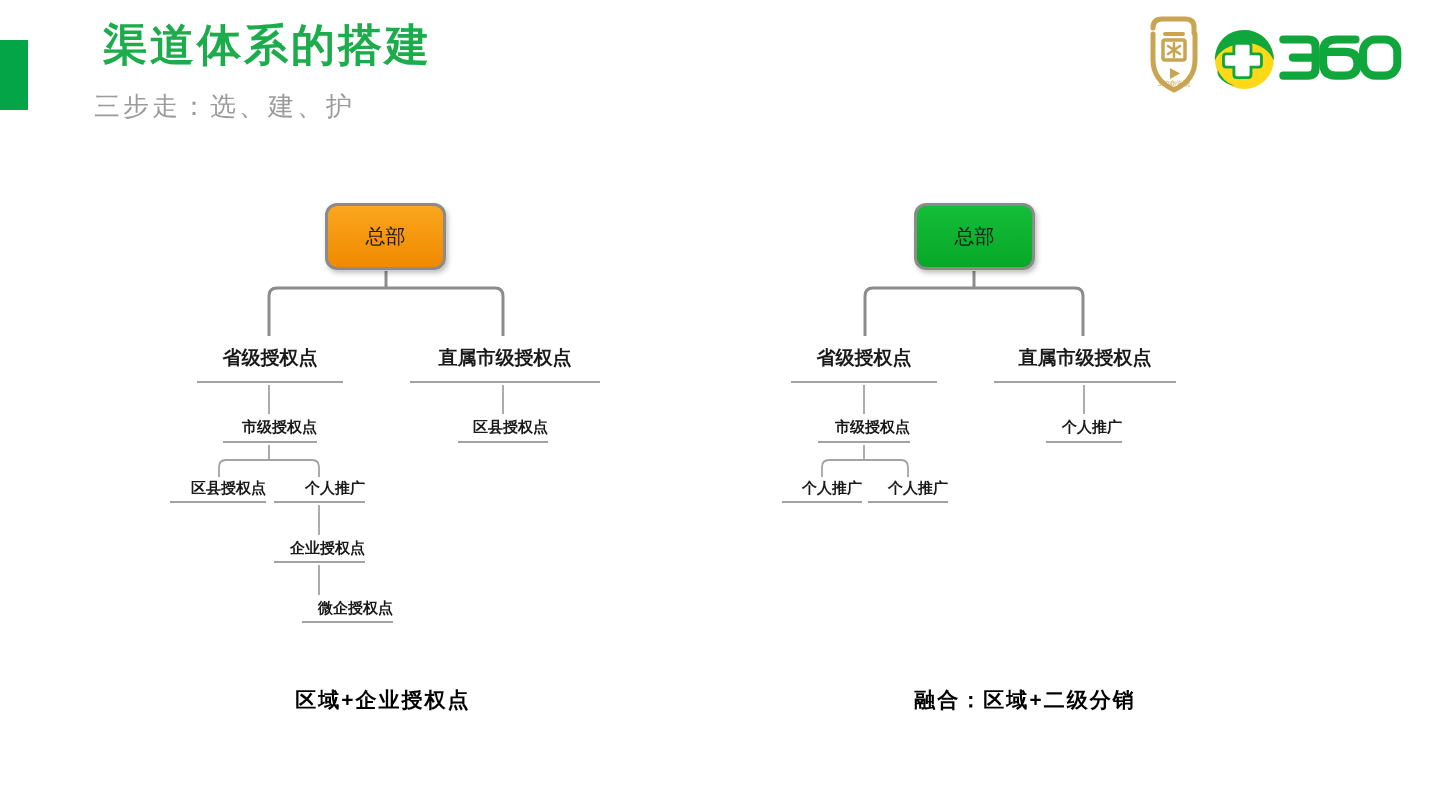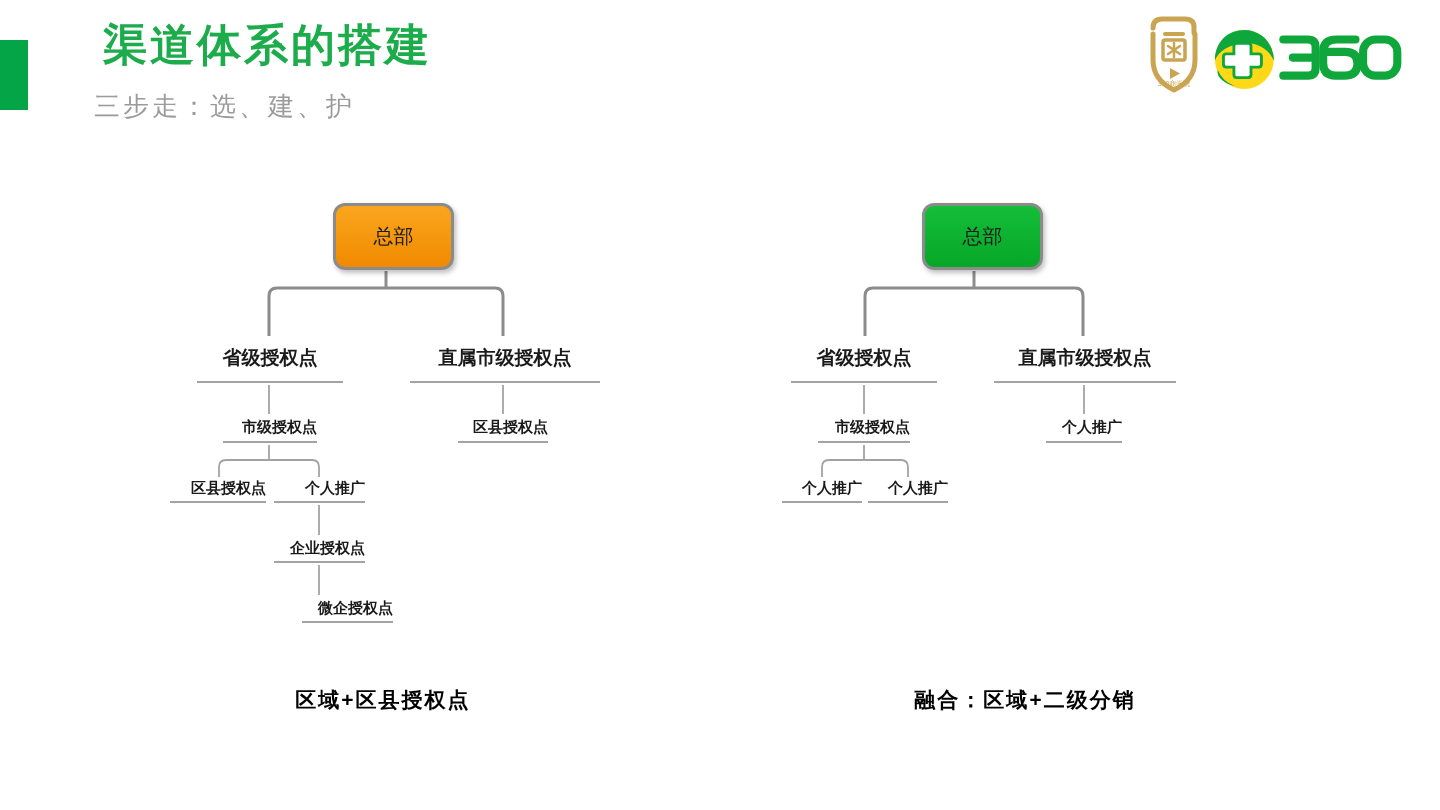--- a/index.html
+++ b/index.html
@@ -22,21 +22,20 @@
   .logo-brand{position:absolute;left:1213px;top:26px;width:190px;height:67px;}
   .connectors{position:absolute;left:0;top:0;width:1440px;height:810px;}
   .thick{stroke:var(--connector-gray);stroke-width:3;fill:none;}
   .thin{stroke:var(--line-gray);stroke-width:1.8;fill:none;}
   .rootbox{
     position:absolute;width:121px;height:67px;top:203px;
     border:3px solid #8B8B8B;border-radius:12px;box-sizing:border-box;
     display:flex;align-items:center;justify-content:center;
     font-size:20px;color:var(--node-text);
     box-shadow:2px 3px 5px rgba(0,0,0,.25);
-    margin-left:8px;
   }
   .rootbox.orange{background:linear-gradient(var(--orange-top),var(--orange-bottom));}
   .rootbox.green{background:linear-gradient(var(--green-top),var(--green-bottom));}
   .node{
     position:absolute;text-align:center;color:var(--node-text);
     border-bottom:2px solid var(--line-gray);white-space:nowrap;font-weight:bold;
   }
   .lvl1{font-size:19px;line-height:28px;height:37px;top:344px;}
   .small{font-size:15px;line-height:24px;text-align:right;}
   .caption{
@@ -104,21 +103,21 @@
 
   <div class="rootbox orange" style="left:325px;">总部</div>
   <div class="node lvl1" style="left:197px;width:146px;">省级授权点</div>
   <div class="node lvl1" style="left:410px;width:190px;">直属市级授权点</div>
   <div class="node small" style="left:223px;top:415px;width:94px;height:26px;">市级授权点</div>
   <div class="node small" style="left:458px;top:415px;width:90px;height:26px;">区县授权点</div>
   <div class="node small" style="left:170px;top:476px;width:96px;height:25px;">区县授权点</div>
   <div class="node small" style="left:274px;top:476px;width:91px;height:25px;">个人推广</div>
   <div class="node small" style="left:274px;top:536px;width:91px;height:25px;">企业授权点</div>
   <div class="node small" style="left:274px;top:596px;width:91px;height:25px;margin-left:28px;">微企授权点</div>
-  <div class="caption" style="left:253px;width:260px;">区域+区县授权点</div>
+  <div class="caption" style="left:253px;width:260px;">区域+企业授权点</div>
 
   <div class="rootbox green" style="left:914px;">总部</div>
   <div class="node lvl1" style="left:791px;width:146px;">省级授权点</div>
   <div class="node lvl1" style="left:994px;width:182px;">直属市级授权点</div>
   <div class="node small" style="left:818px;top:415px;width:92px;height:26px;">市级授权点</div>
   <div class="node small" style="left:1046px;top:415px;width:76px;height:26px;">个人推广</div>
   <div class="node small" style="left:782px;top:476px;width:80px;height:25px;">个人推广</div>
   <div class="node small" style="left:868px;top:476px;width:80px;height:25px;">个人推广</div>
   <div class="caption" style="left:880px;width:290px;font-family:Liberation Mono, monospace;">融合：区域+二级分销</div>
 

